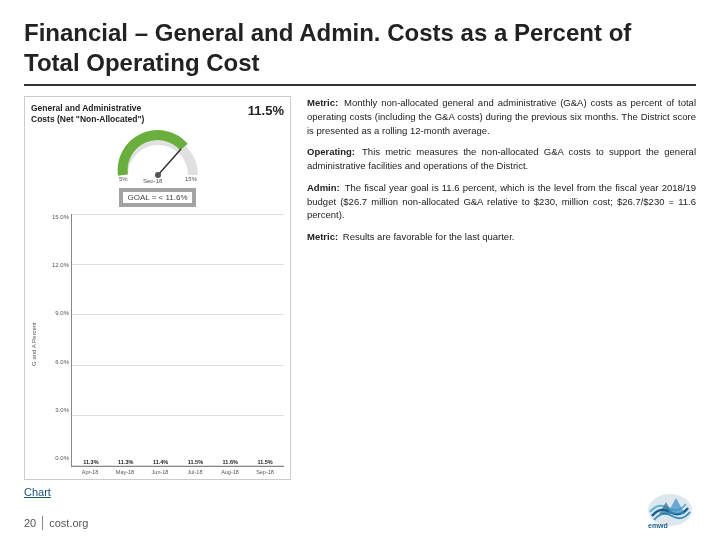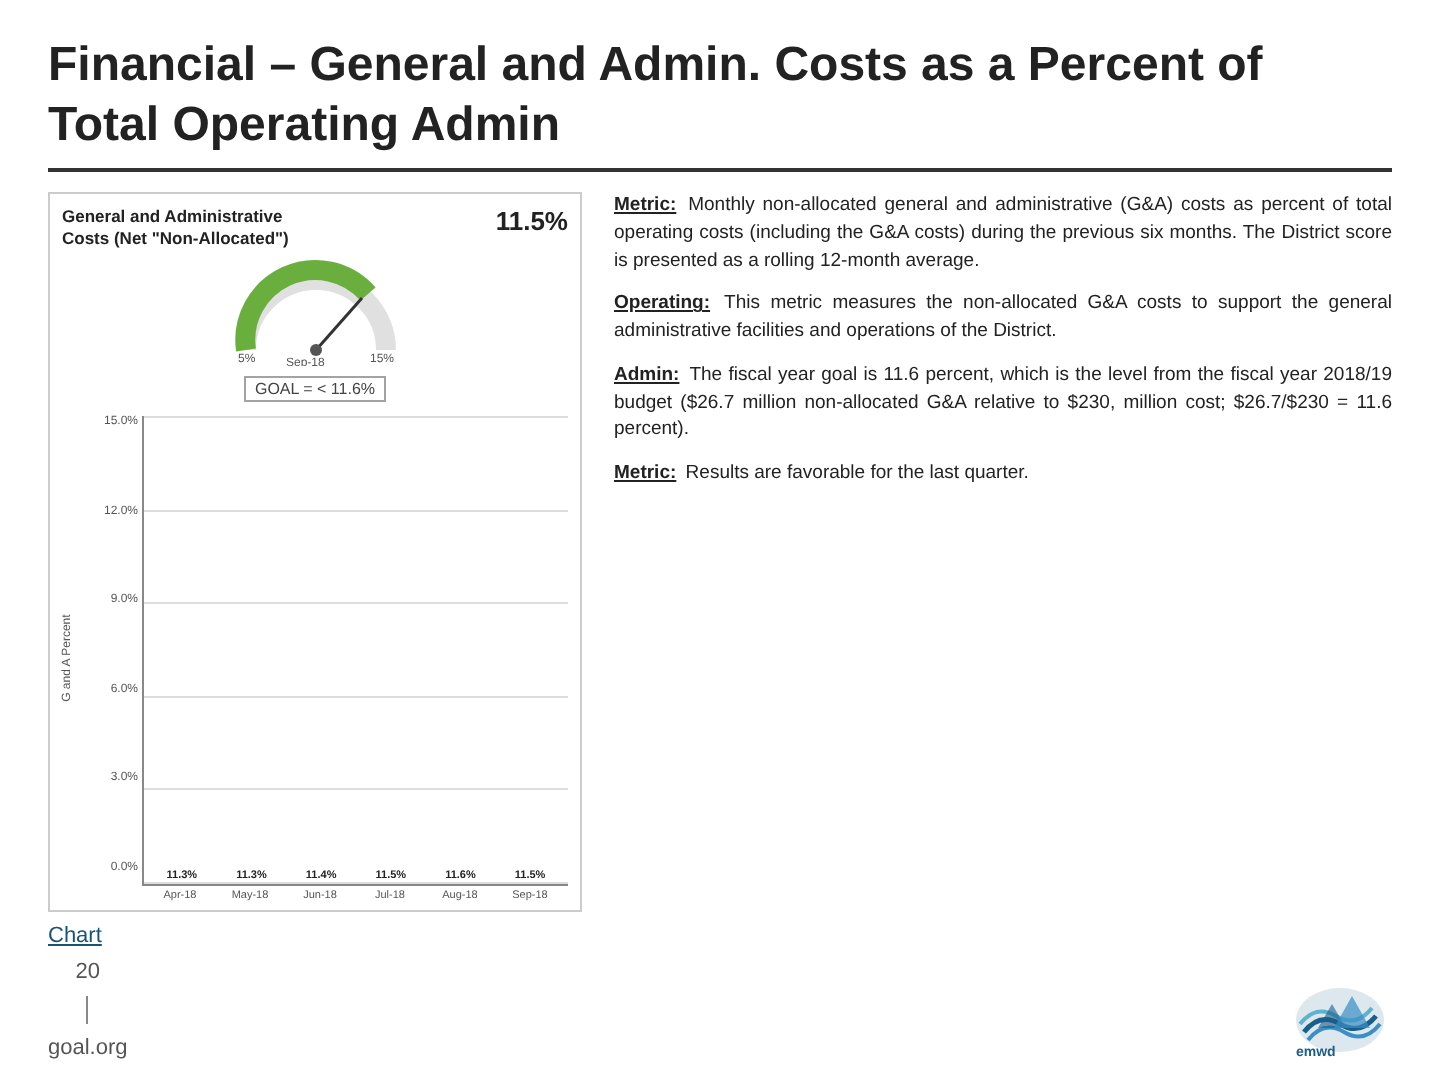--- a/index.html
+++ b/index.html
@@ -75,21 +75,21 @@
     .gauge-area {
       display: flex;
       justify-content: center;
       align-items: center;
       margin-bottom: 2px;
     }
 
     .goal-label {
       font-size: 8px;
       color: #444;
-      border: 1px solid #a3a3a3;
+      border: 4px solid #a3a3a3;
       padding: 1px 4px;
       margin: 3px 0;
       display: inline-block;
     }
 
     .chart-with-axes {
       display: flex;
       flex-direction: row;
       flex: 1;
       gap: 2px;
@@ -193,49 +193,48 @@
       flex-direction: column;
       gap: 8px;
     }
 
     .text-section {
       text-align: justify;
     }
 
     .section-label {
       font-weight: bold;
-      text-decoration: underline;
       margin-right: 2px;
     }
 
     
     .footer {
       display: flex;
       flex-direction: row;
       justify-content: space-between;
       align-items: flex-end;
       margin-top: 6px;
     }
 
     .footer-left {
       display: flex;
       flex-direction: column;
-      gap: 6px;
+      gap: 18px;
     }
 
     .chart-link {
       font-size: 11px;
       color: #1a5276;
       text-decoration: underline;
       cursor: pointer;
     }
 
     .footer-page {
       display: flex;
-      flex-direction: column;
+      flex-direction: row;
       align-items: center;
       gap: 6px;
       font-size: 11px;
       color: #555;
     }
 
     .page-divider {
       width: 1px;
       height: 14px;
       background: #888;
@@ -254,21 +253,21 @@
       height: 54px;
     }
   </style>
 </head>
 <body>
 
 <div class="page">
 
   <div class="title">
     <span>Financial – General and Admin. Costs as a Percent of</span><br>
-    <span>Total Operating Admin</span>
+    <span>Total Operating Cost</span>
   </div>
   <div class="divider"></div>
 
   <div class="content-row">
 
     <div class="chart-panel">
 
       <div class="gauge-header">
         <div class="gauge-label">General and Administrative<br>Costs (Net "Non-Allocated")</div>
         <div class="gauge-value">11.5%</div>
@@ -366,21 +365,21 @@
       </div>
 
   </div>
 
   <div class="footer">
     <div class="footer-left">
       <a class="chart-link">Chart</a>
       <div class="footer-page">
         <span>20</span>
         <div class="page-divider"></div>
-        <span>goal.org</span>
+        <span>cost.org</span>
       </div>
     </div>
 
     <svg class="emwd-logo" viewBox="0 0 52 42" xmlns="http://www.w3.org/2000/svg">
 
       <ellipse cx="26" cy="22" rx="22" ry="16" fill="#1a5e8a" opacity="0.15"></ellipse>
       <path d="M8 28 Q16 18 26 24 Q36 30 44 20" stroke="#1a5e8a" stroke-width="2.5" fill="none"></path>
       <path d="M10 32 Q18 22 28 28 Q38 34 46 24" stroke="#3a8fc4" stroke-width="2" fill="none"></path>
       <path d="M6 24 Q14 14 24 20 Q34 26 42 16" stroke="#5cb3d0" stroke-width="2" fill="none"></path>
 

